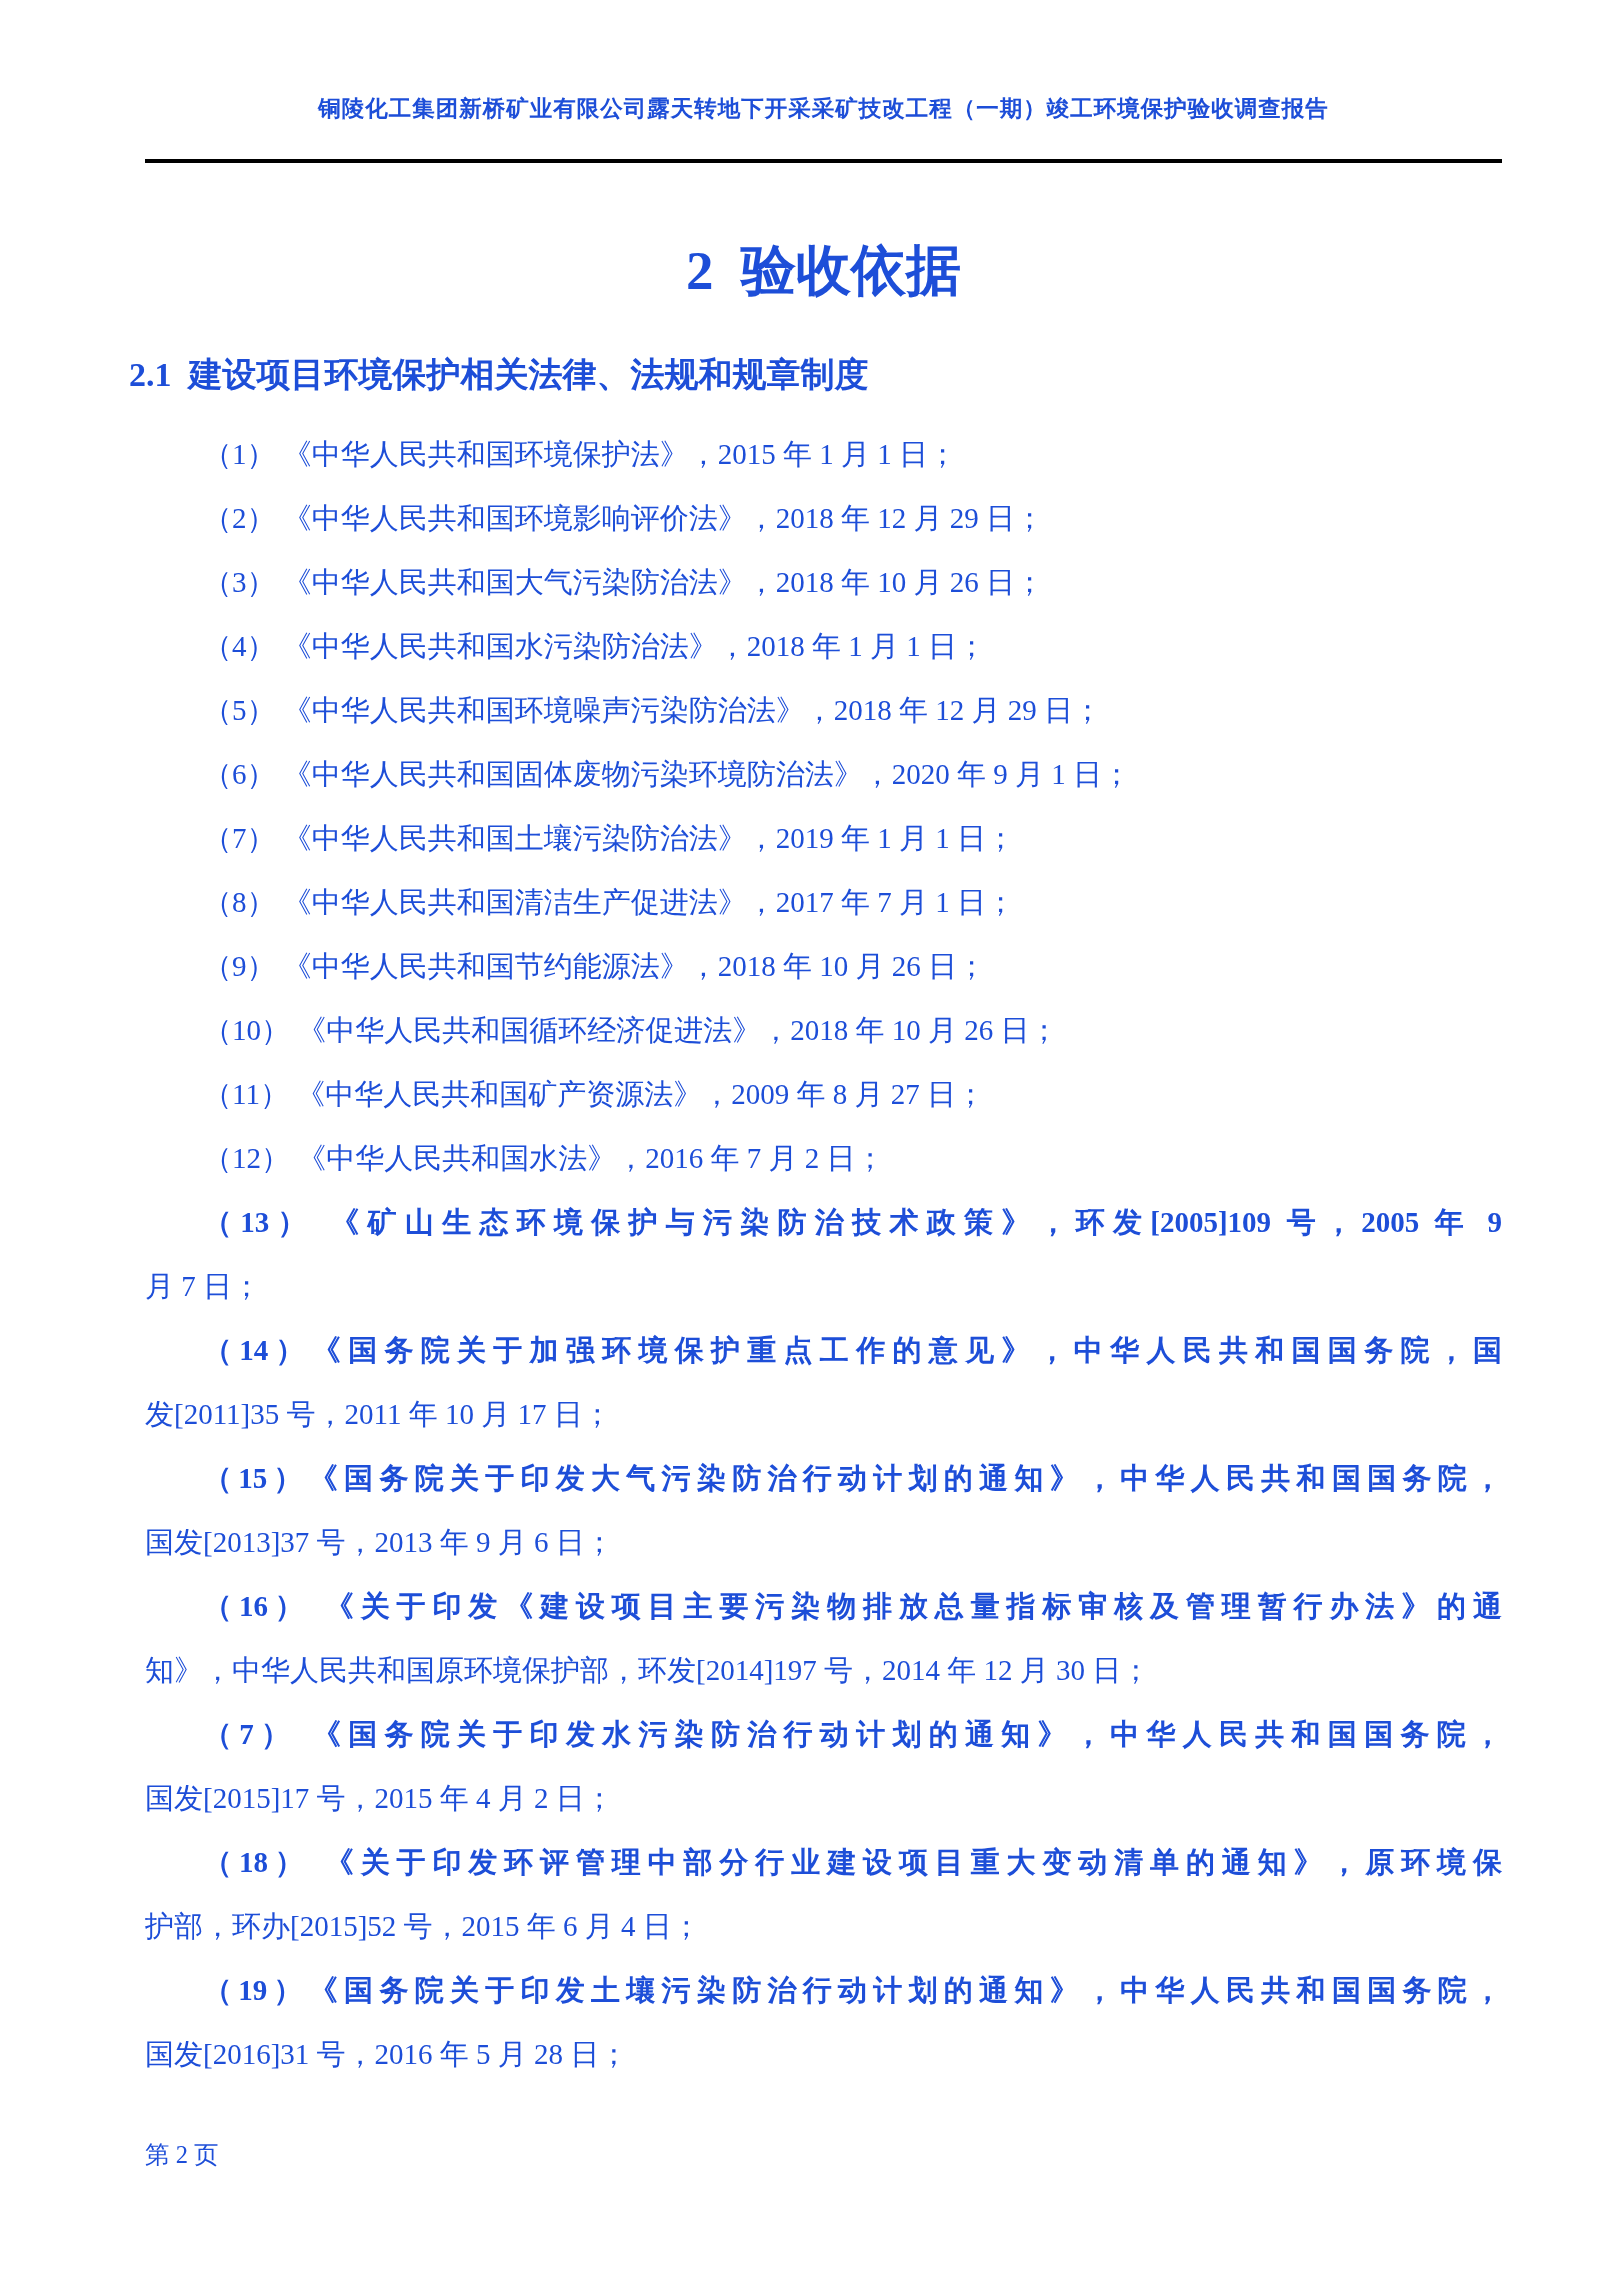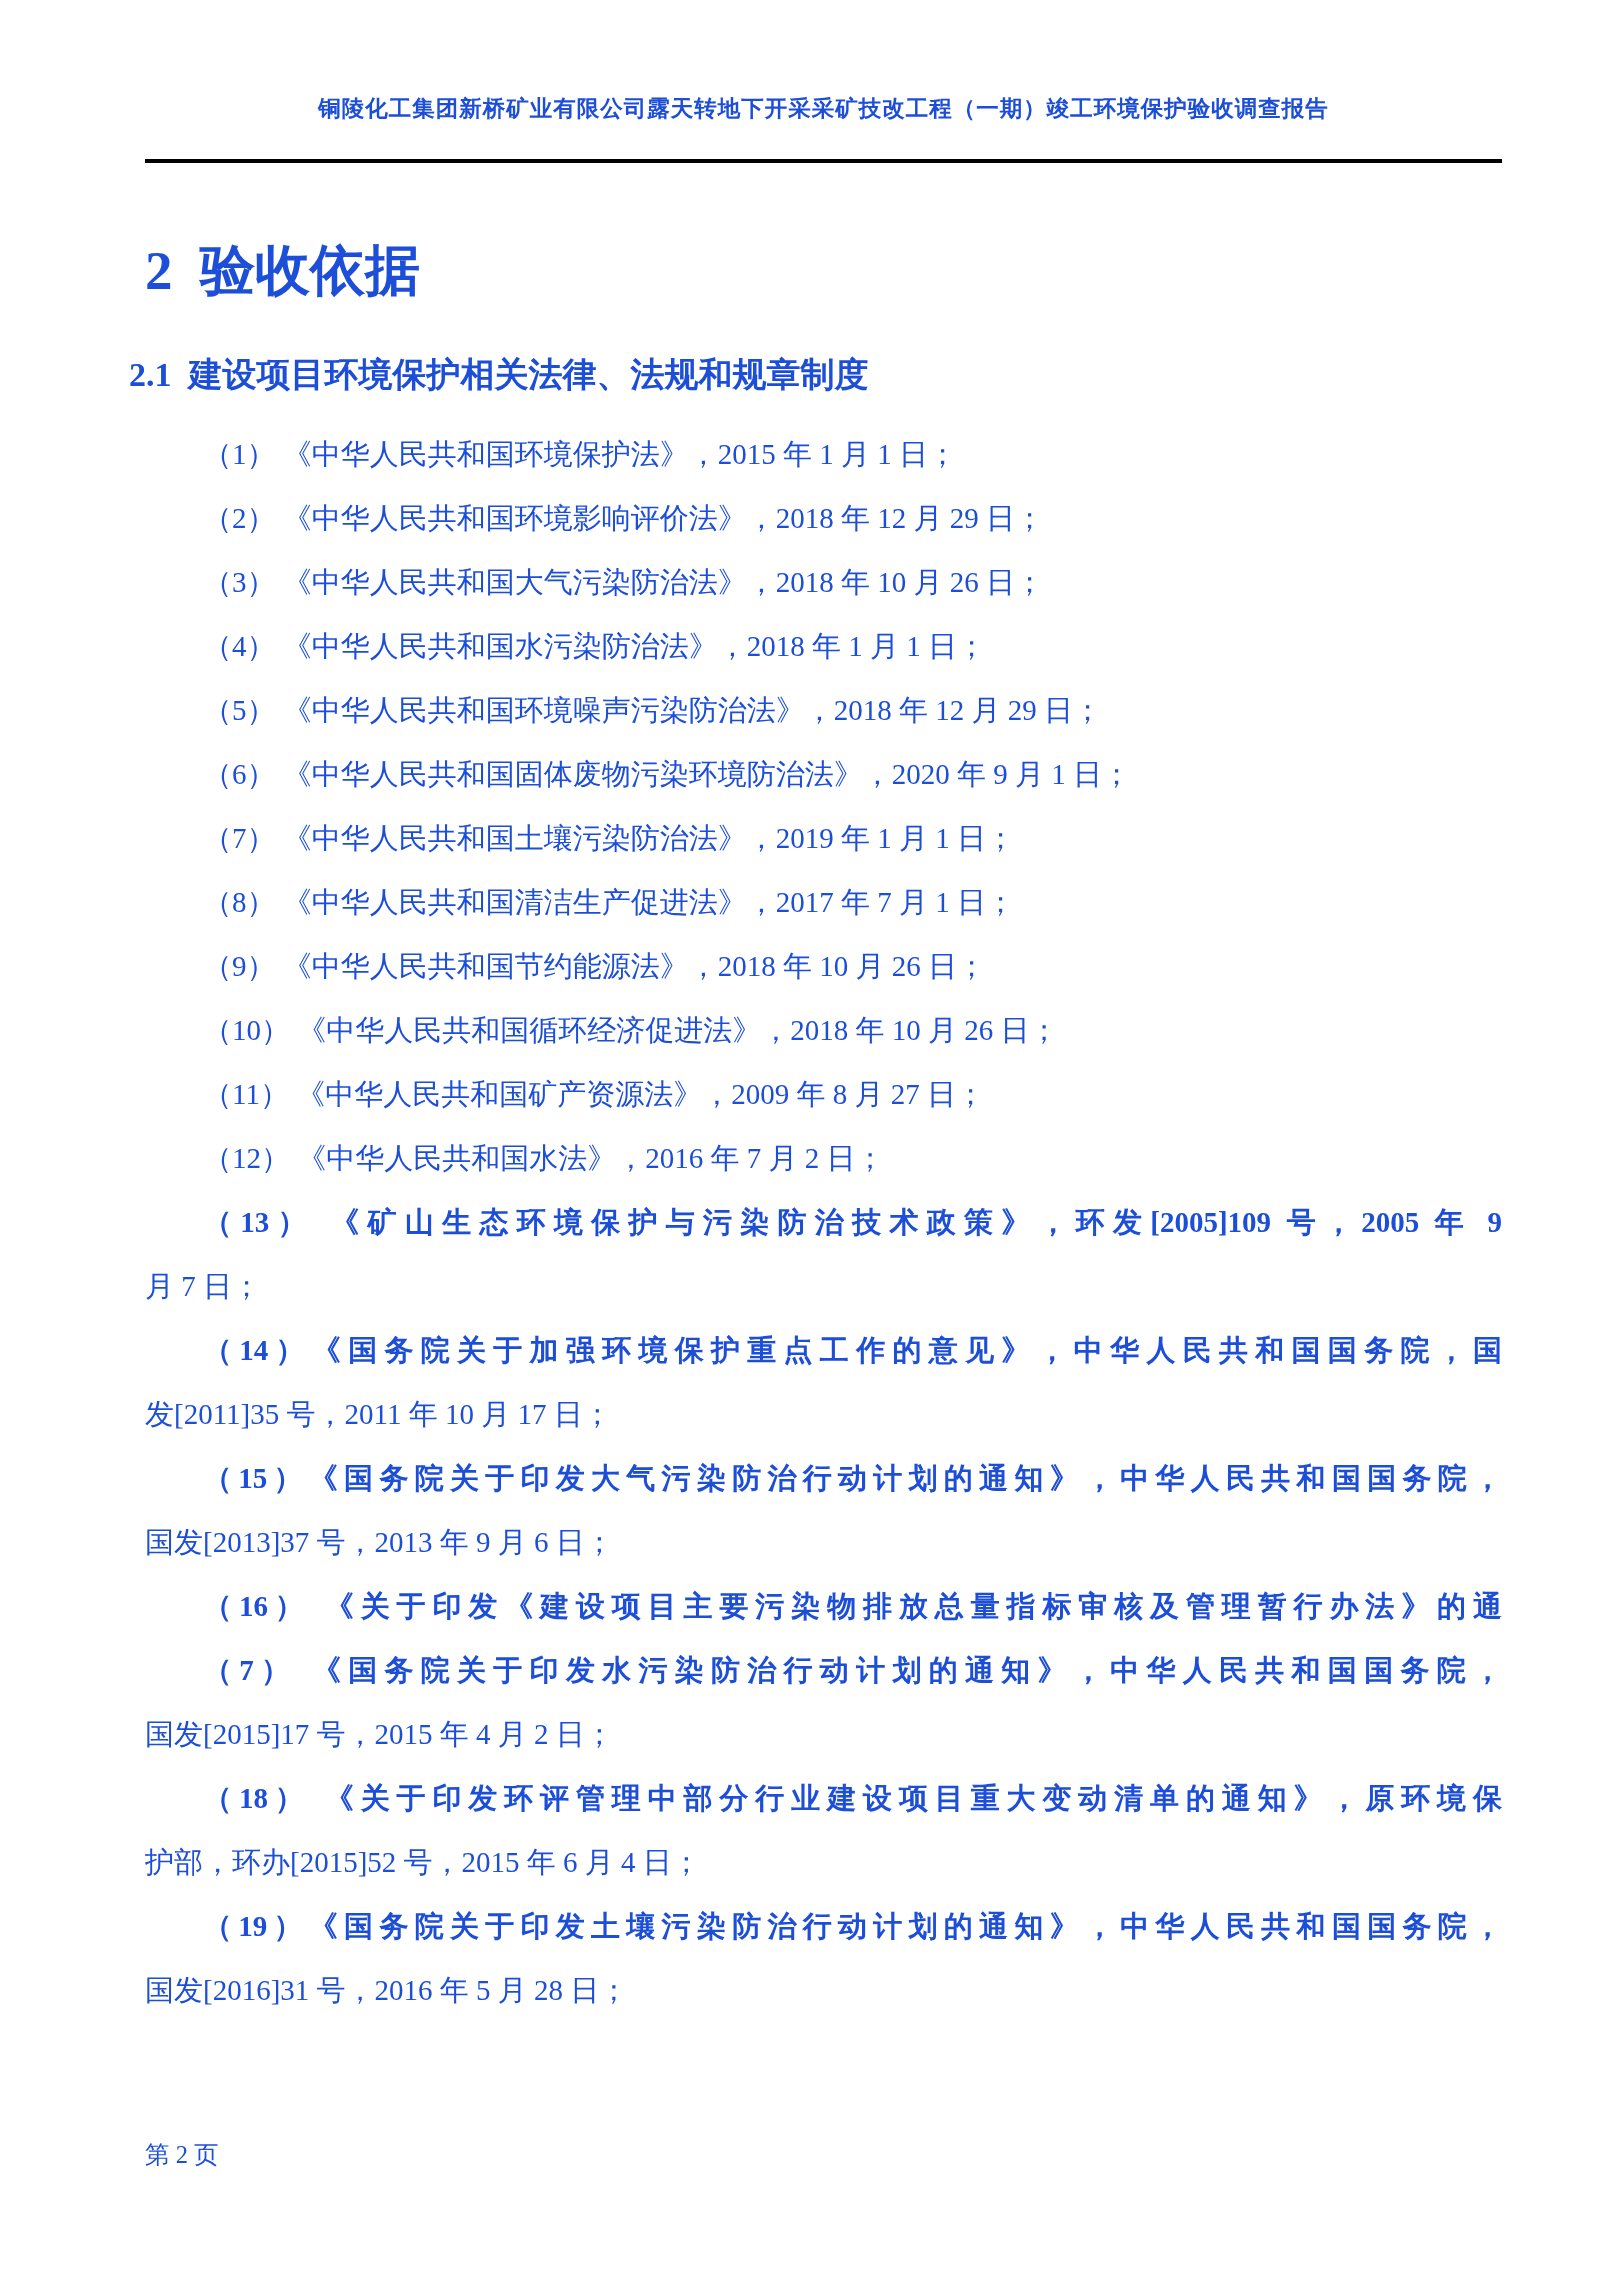--- a/index.html
+++ b/index.html
@@ -31,20 +31,21 @@
     left:145px;
     width:1357px;
     height:4.4px;
     background:#000000;
   }
   .page-title{
     position:absolute;
     top:227px;
     left:145px;
     width:1357px;
+    text-align:center;
     font-size:55px;
     font-weight:bold;
     line-height:63px;
     white-space:pre;
   }
   .section-heading{
     position:absolute;
     top:342px;
     left:129px;
     width:1372px;
@@ -104,20 +105,21 @@
       <div class="line indent">（10） 《中华人民共和国循环经济促进法》，2018 年 10 月 26 日；</div>
       <div class="line indent">（11） 《中华人民共和国矿产资源法》，2009 年 8 月 27 日；</div>
       <div class="line indent">（12） 《中华人民共和国水法》，2016 年 7 月 2 日；</div>
       <div class="line indent full">（13） 《矿山生态环境保护与污染防治技术政策》，环发[2005]109 号，2005 年 9</div>
       <div class="line">月 7 日；</div>
       <div class="line indent full">（14）《国务院关于加强环境保护重点工作的意见》，中华人民共和国国务院，国</div>
       <div class="line">发[2011]35 号，2011 年 10 月 17 日；</div>
       <div class="line indent full">（15）《国务院关于印发大气污染防治行动计划的通知》，中华人民共和国国务院，</div>
       <div class="line">国发[2013]37 号，2013 年 9 月 6 日；</div>
       <div class="line indent full">（16） 《关于印发《建设项目主要污染物排放总量指标审核及管理暂行办法》的通</div>
+      <div class="line">知》，中华人民共和国原环境保护部，环发[2014]197 号，2014 年 12 月 30 日；</div>
       <div class="line indent full">（7） 《国务院关于印发水污染防治行动计划的通知》，中华人民共和国国务院，</div>
       <div class="line">国发[2015]17 号，2015 年 4 月 2 日；</div>
       <div class="line indent full">（18） 《关于印发环评管理中部分行业建设项目重大变动清单的通知》，原环境保</div>
       <div class="line">护部，环办[2015]52 号，2015 年 6 月 4 日；</div>
       <div class="line indent full">（19）《国务院关于印发土壤污染防治行动计划的通知》，中华人民共和国国务院，</div>
       <div class="line">国发[2016]31 号，2016 年 5 月 28 日；</div>
     </div>
   <div class="page-footer">第 2 页</div>
 </div>
 

